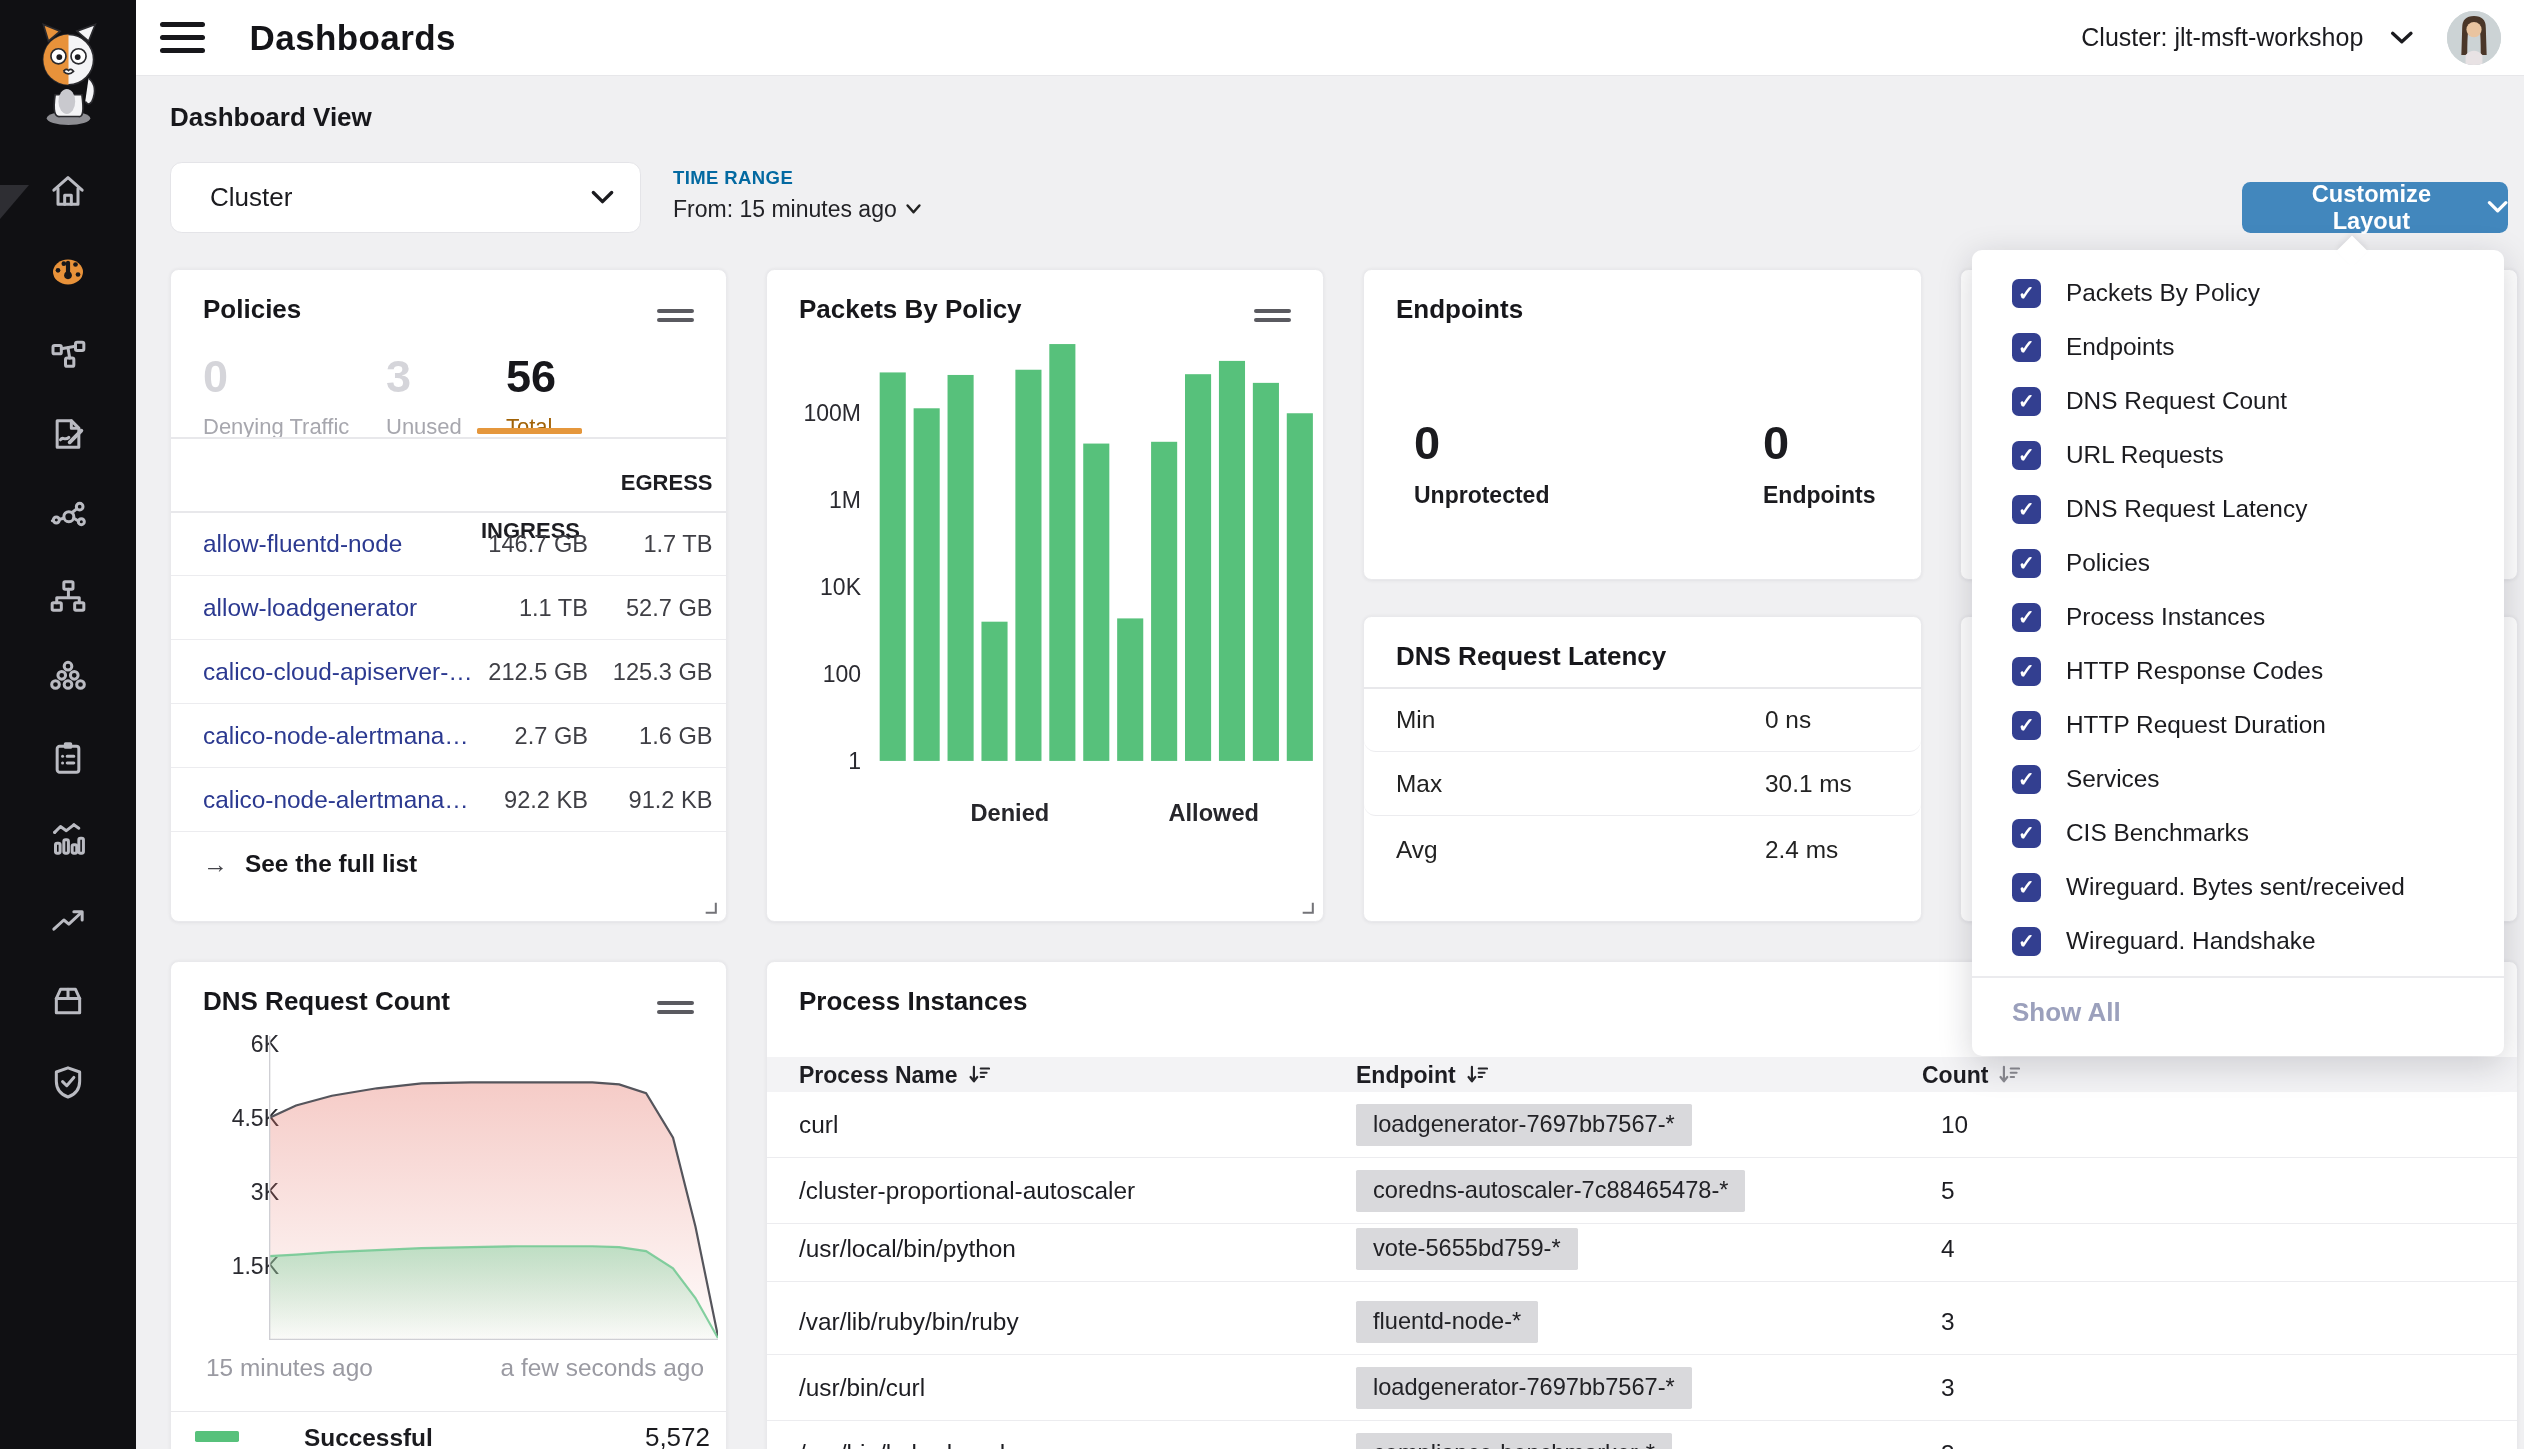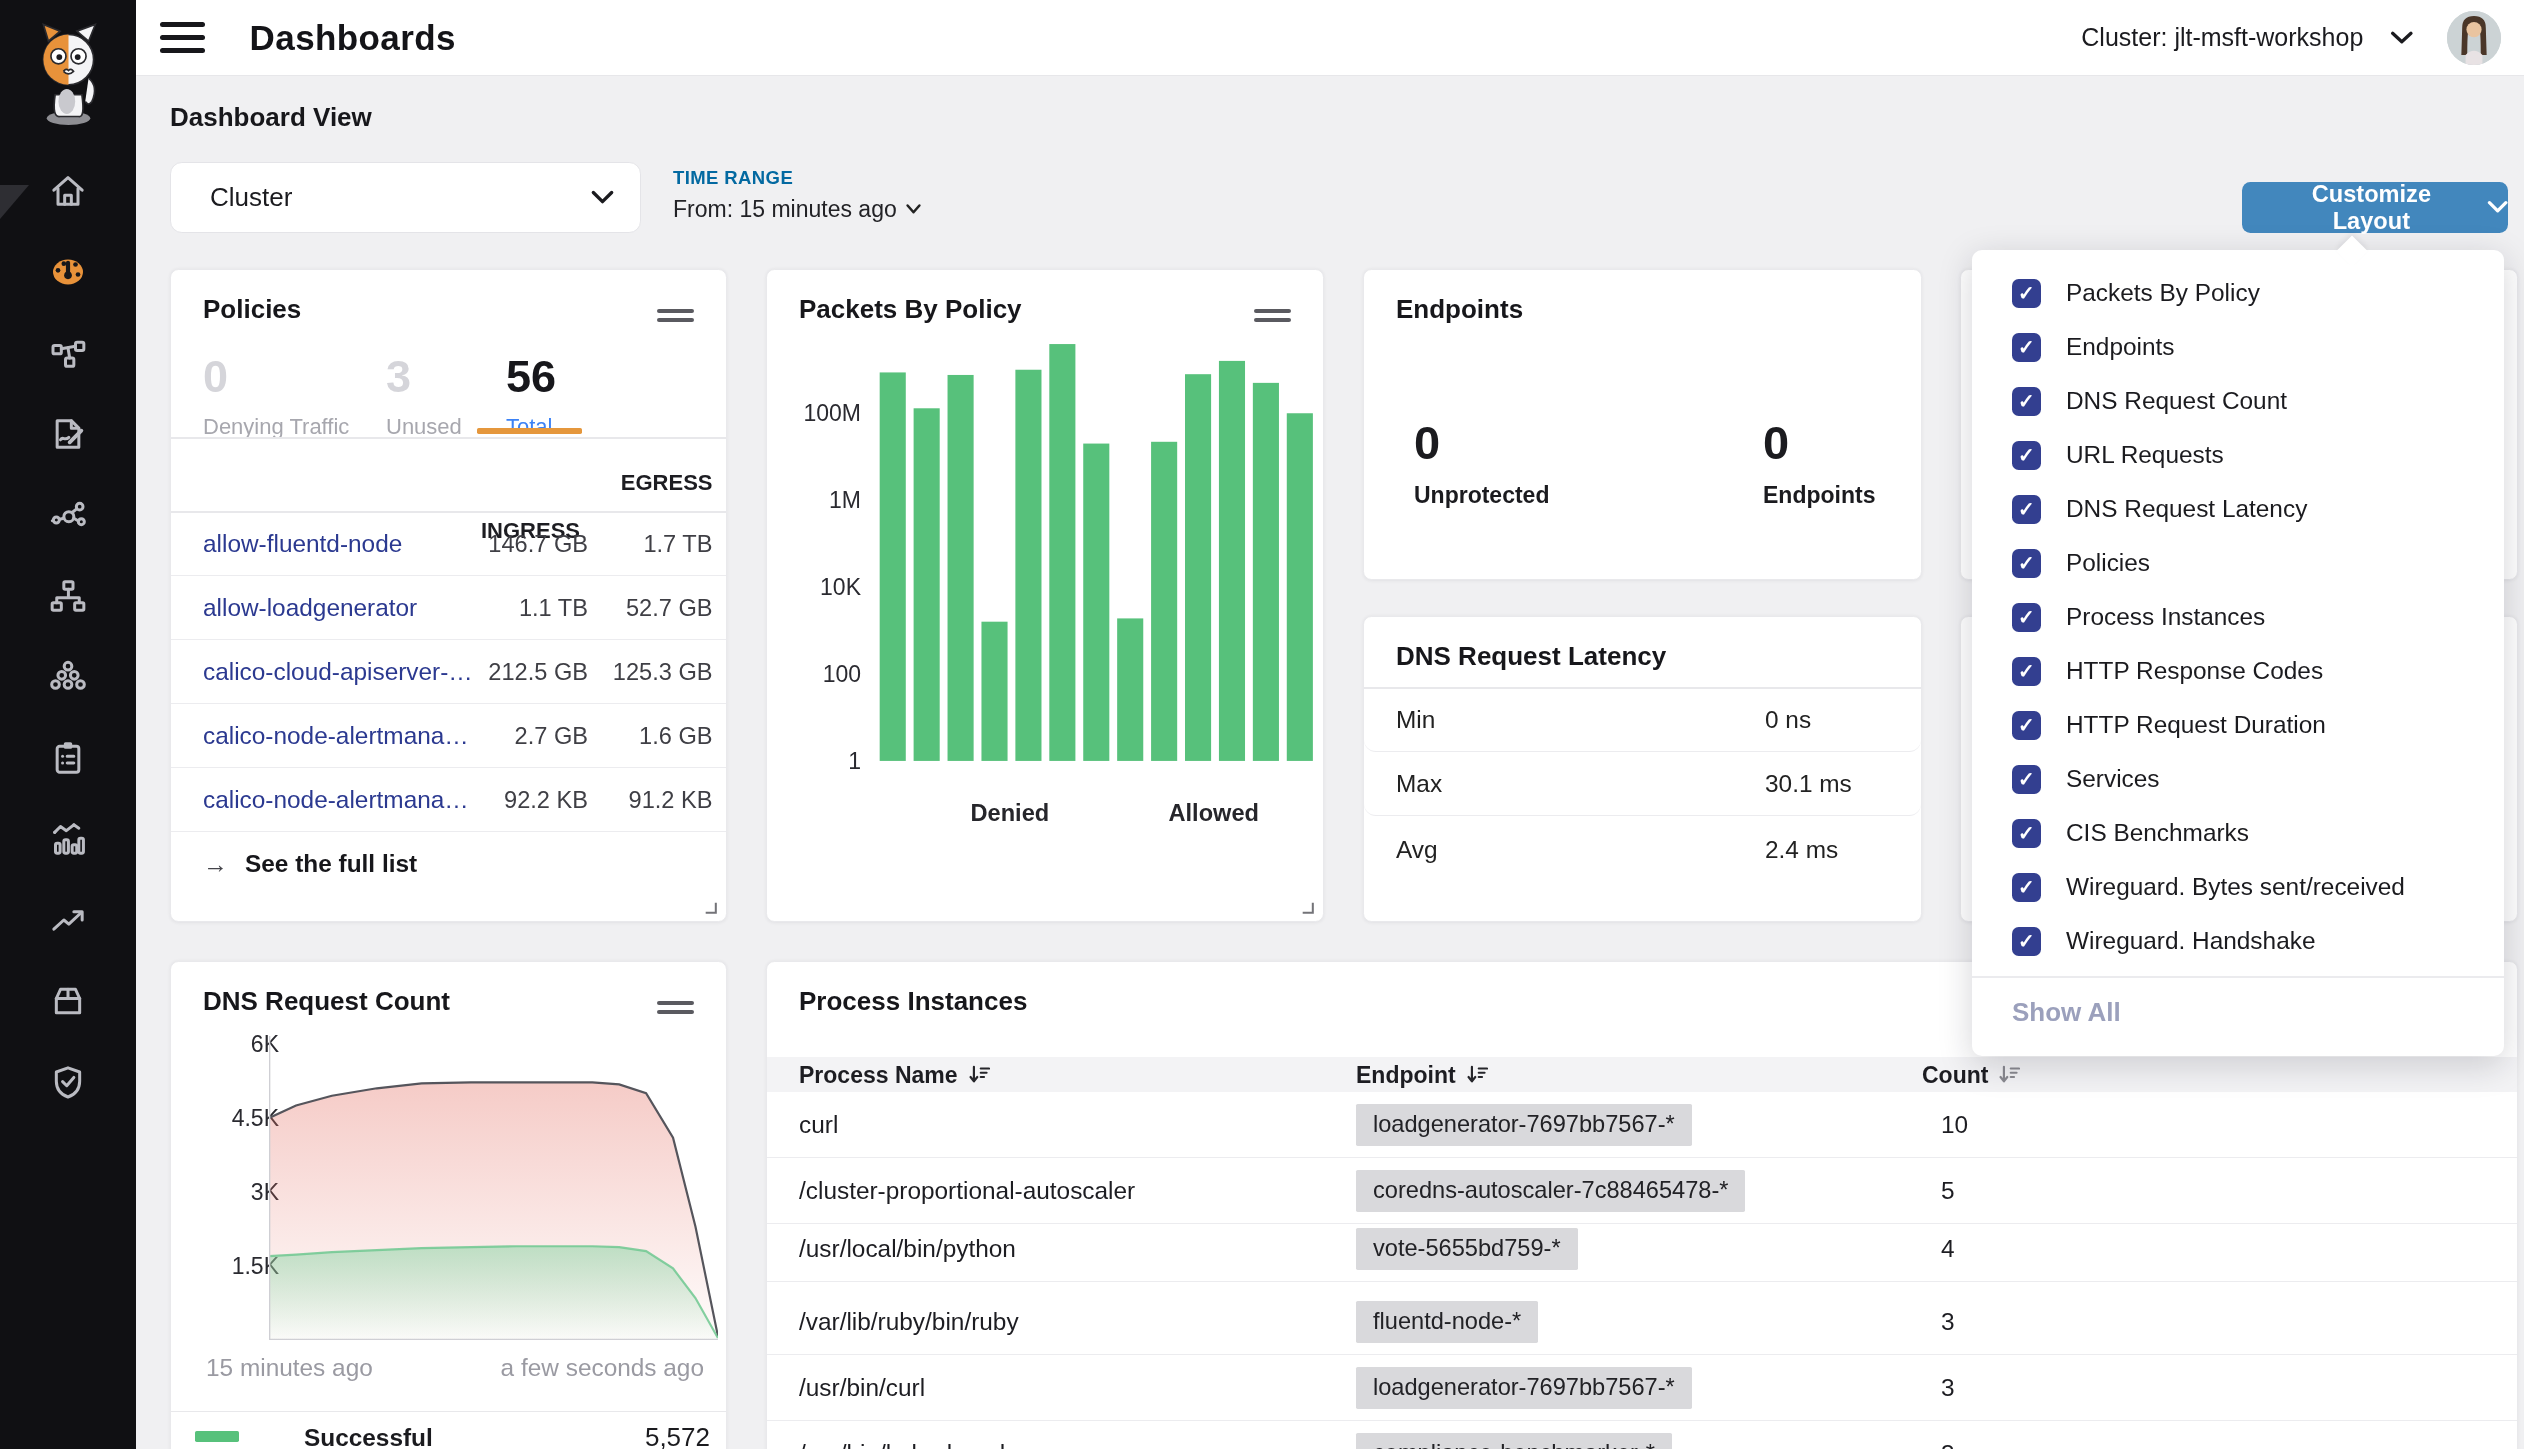--- a/index.html
+++ b/index.html
@@ -297,21 +297,21 @@
   <div class="ep-stat" style="left:32px; top:84px;">
     <div class="stat-num muted">0</div>
     <div class="stat-lbl muted2">Denying Traffic</div>
   </div>
   <div class="ep-stat" style="left:215px; top:84px;">
     <div class="stat-num muted">3</div>
     <div class="stat-lbl muted2">Unused</div>
   </div>
   <div class="ep-stat" style="left:335px; top:84px;">
     <div class="stat-num" style="color:#17171b;">56</div>
-    <div class="stat-lbl" style="color:#3b82f6;">Total</div>
+    <div class="stat-lbl" style="color:#a16207;">Total</div>
   </div>
   <div class="tab-underline"></div>
   <div class="divider" style="top:167px;"></div>
 
   <div class="tbl-head" style="top:200px; right:146px;margin-top:48px;">INGRESS</div>
   <div class="tbl-head" style="top:200px; right:13.5px;">EGRESS</div>
   <div class="divider" style="top:241px;"></div>
 
   <div id="policy-rows">
       <div class="policy-row" style="top: 242px;">

